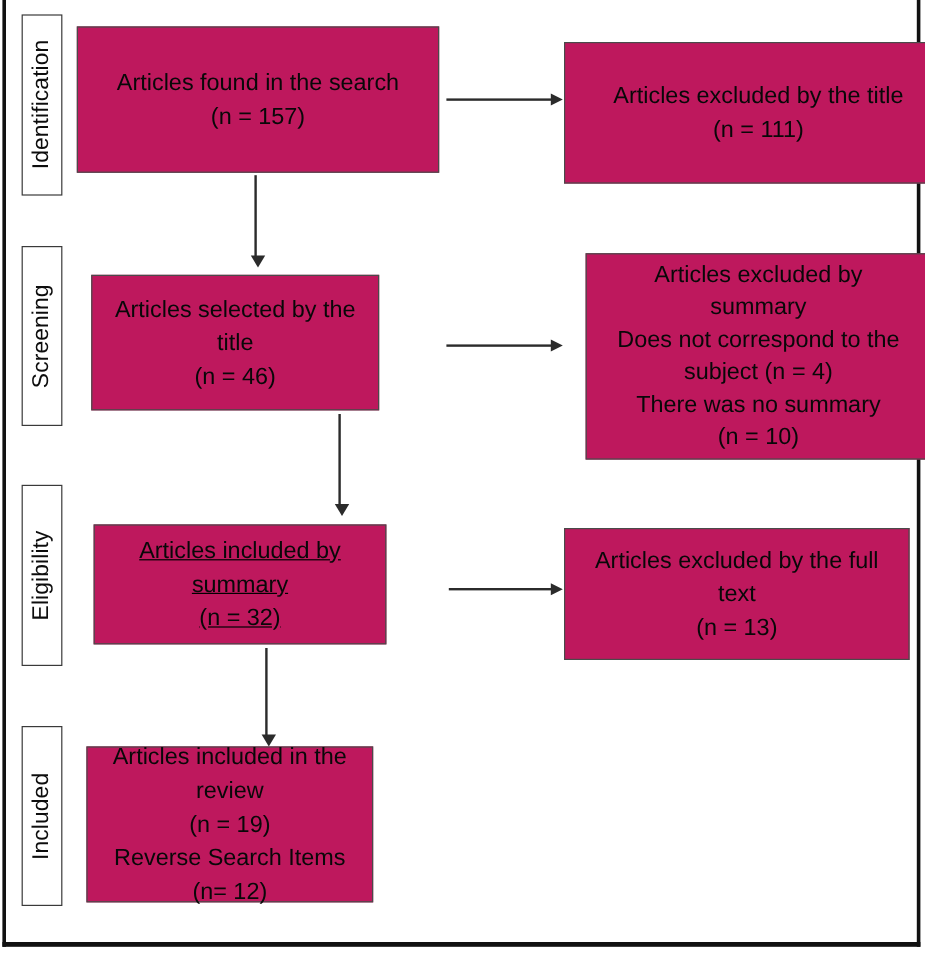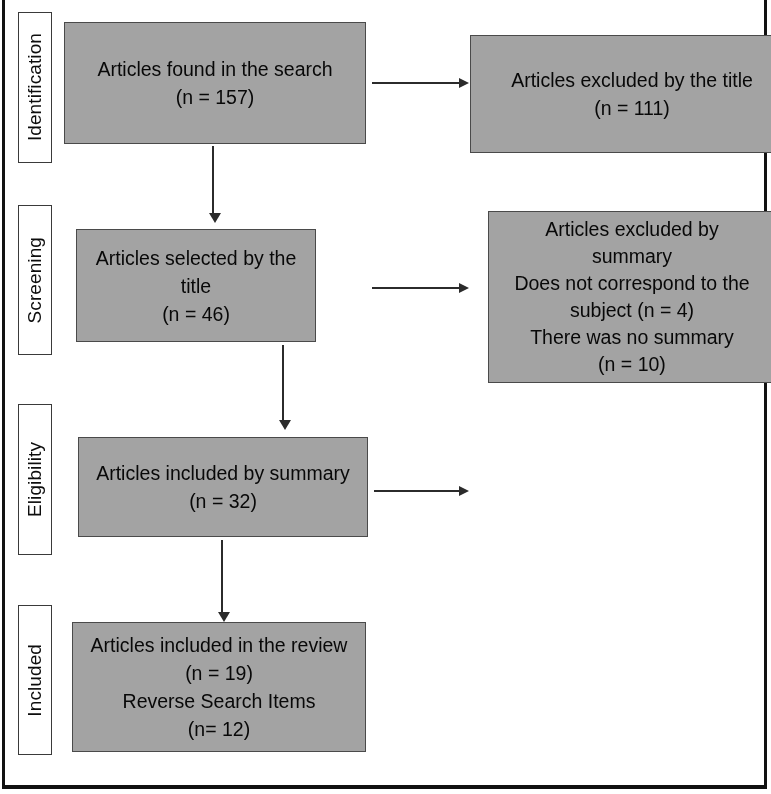--- a/index.html
+++ b/index.html
@@ -43,21 +43,21 @@
     writing-mode: vertical-rl;
     transform: rotate(180deg);
     font-size: 19px;
     letter-spacing: 0.1px;
     color: #0d0d0d;
     white-space: nowrap;
   }
   .node-box {
     position: absolute;
     border: 1.7px solid #4a4a4a;
-    background: #a3a3a3;
+    background: #be185d;
     box-sizing: border-box;
     display: flex;
     align-items: center;
     justify-content: center;
     text-align: center;
     padding: 2px 6px;
   }
   .node-box .node-text {
     font-size: 19.5px;
     line-height: 28px;
@@ -149,30 +149,35 @@
 Does not correspond to the
 subject (n = 4)
 There was no summary
 (n = 10)</div>
   </div>
 
   <div class="arrow-h" style="left:372px; top:287px; width:88px;"></div>
 
   <div class="arrow-v" style="left:282px; top:345px; height:76px;"></div>
 
-  <div class="node-box" style="left:78px; top:437px; width:290px; height:100px;">
+  <div class="node-box" style="left:78px; top:437px; width:244px; height:100px;text-decoration:underline;">
     <div class="node-text">Articles included by summary
 (n = 32)</div>
   </div>
 
+  <div class="node-box" style="left:470px; top:440px; width:288px; height:110px;">
+    <div class="node-text">Articles excluded by the full
+text
+(n = 13)</div>
+  </div>
 
   <div class="arrow-h" style="left:374px; top:490px; width:86px;"></div>
 
   <div class="arrow-v" style="left:221px; top:540px; height:73px;"></div>
 
-  <div class="node-box" style="left:72px; top:622px; width:294px; height:130px;">
+  <div class="node-box" style="left:72px; top:622px; width:239px; height:130px;">
     <div class="node-text">Articles included in the review
 (n = 19)
 Reverse Search Items
 (n= 12)</div>
   </div>
 
 </div>
 
 </body></html>

